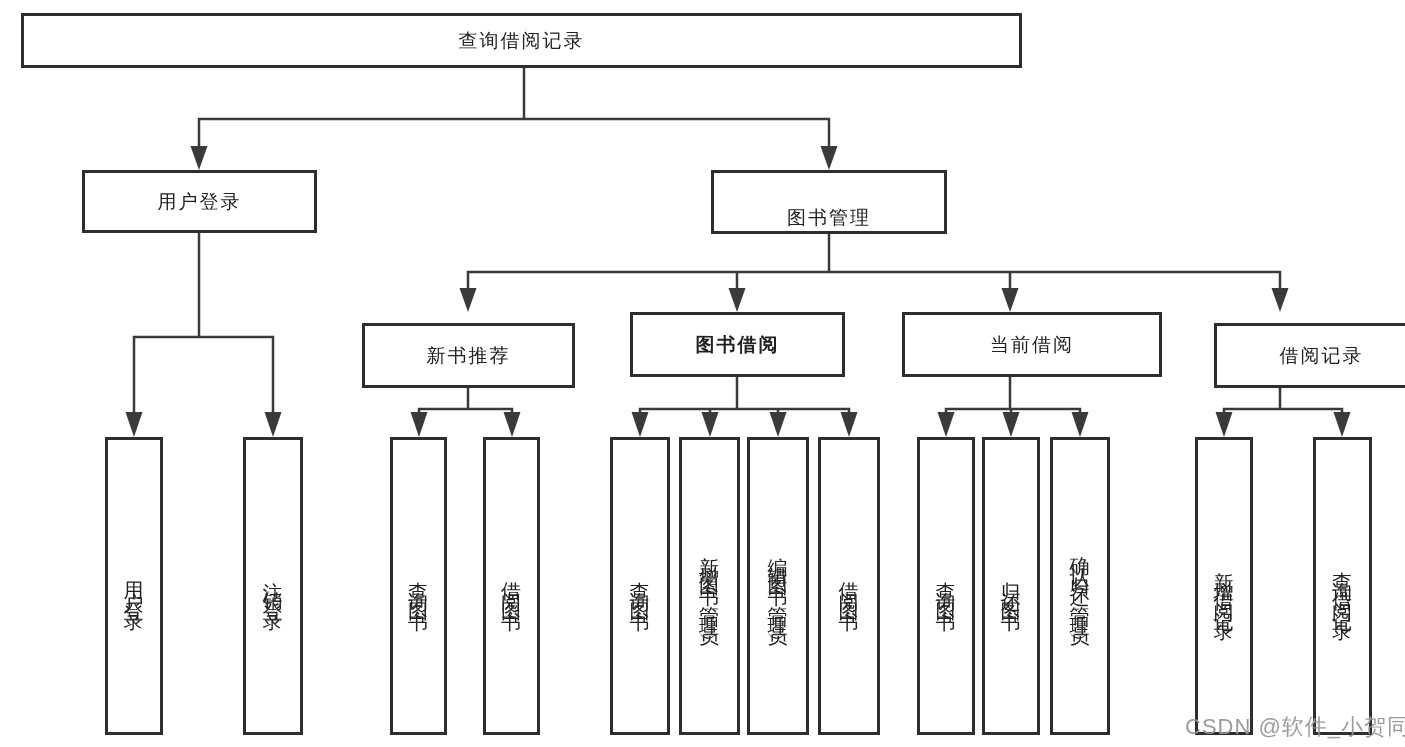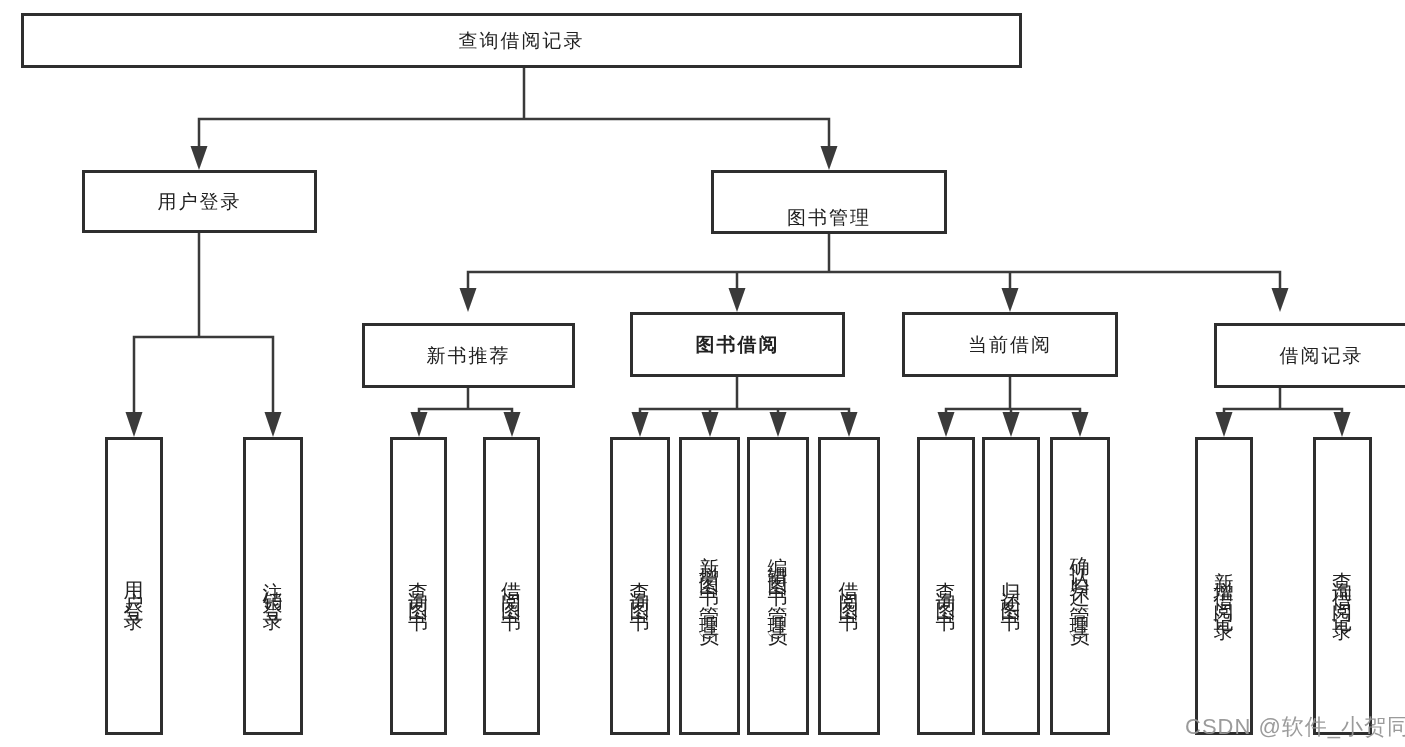--- a/index.html
+++ b/index.html
@@ -86,21 +86,21 @@
   <div class="box hnode" style="left:711px;top:170px;width:236px;height:64px;align-items:flex-end;">
     <span>图书管理</span>
   </div>
 
   <div class="box hnode" style="left:362px;top:312px;width:213px;height:65px;margin-top:11px;">
     <span>新书推荐</span>
   </div>
   <div class="box hnode" style="left:630px;top:312px;width:215px;height:65px;font-weight:bold;">
     <span>图书借阅</span>
   </div>
-  <div class="box hnode" style="left:902px;top:312px;width:216px;height:65px;">
+  <div class="box hnode" style="left:902px;top:312px;width:260px;height:65px;">
     <span>当前借阅</span>
   </div>
   <div class="box hnode" style="left:1214px;top:312px;width:215px;height:65px;margin-top:11px;">
     <span>借阅记录</span>
   </div>
 
   <div class="box vnode" style="left:105px;top:437px;width:58px;height:298px;">
     <span>用户登录</span>
   </div>
   <div class="box vnode" style="left:243px;top:437px;width:60px;height:298px;">

